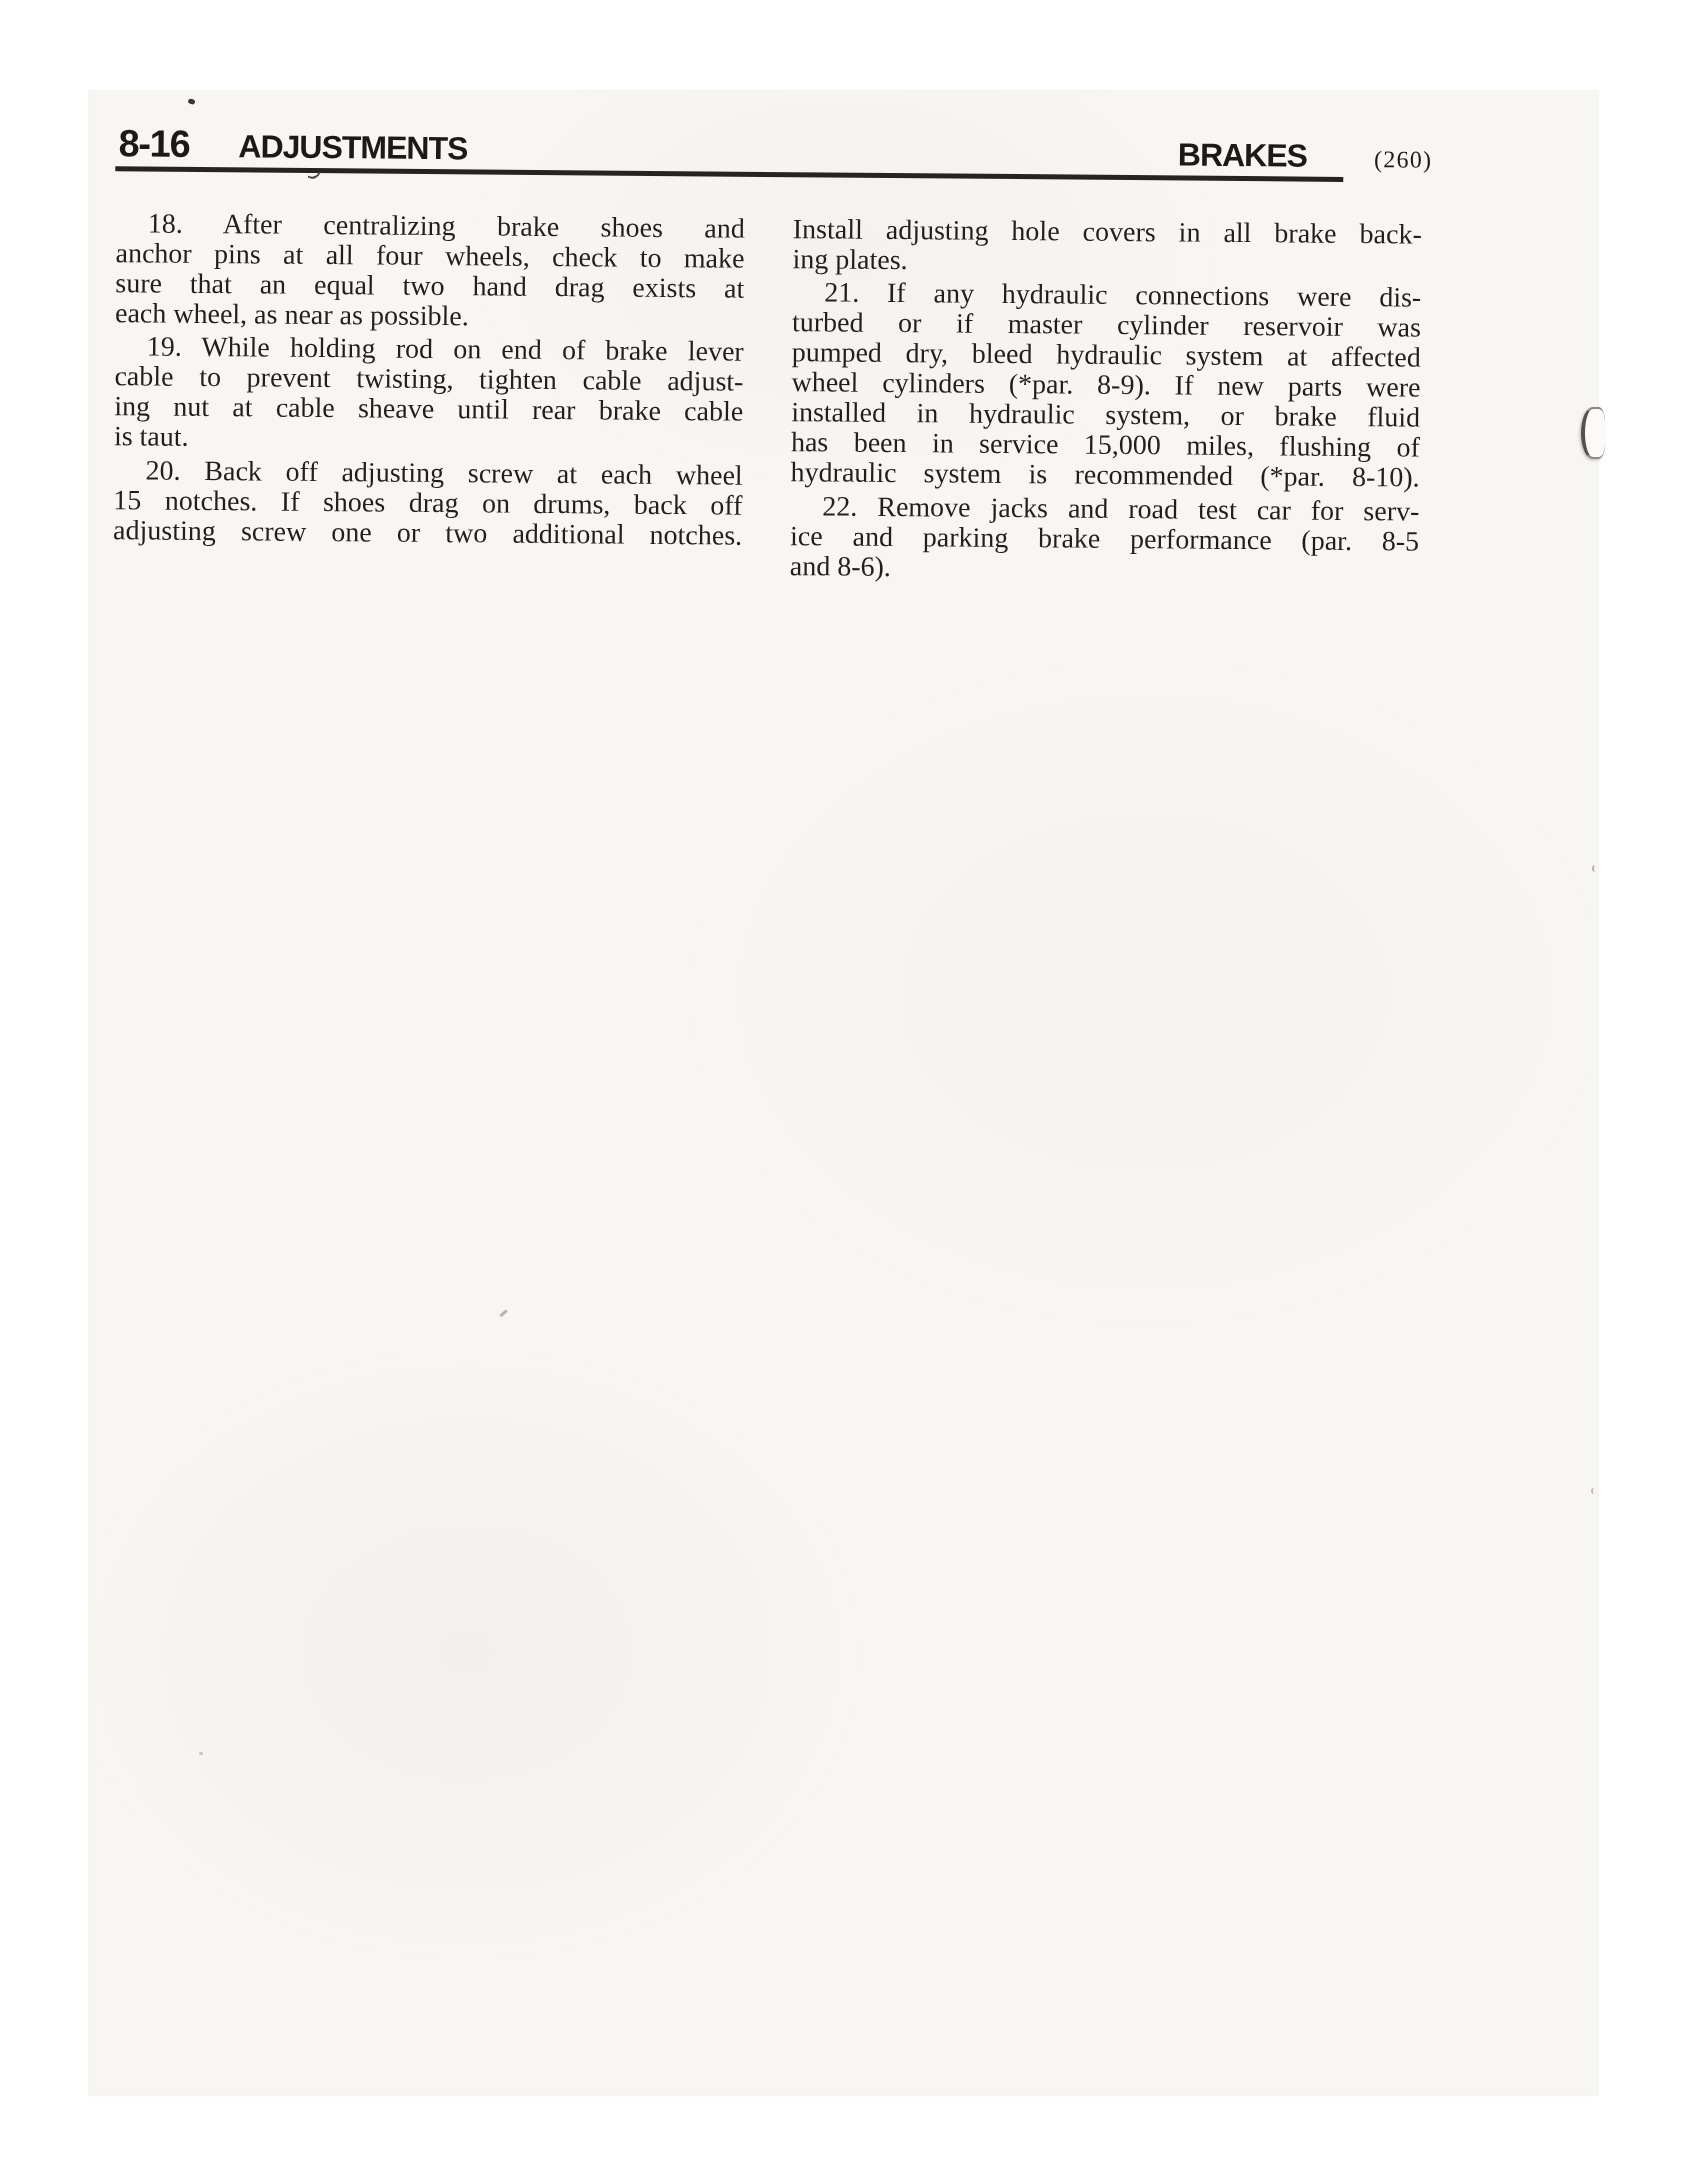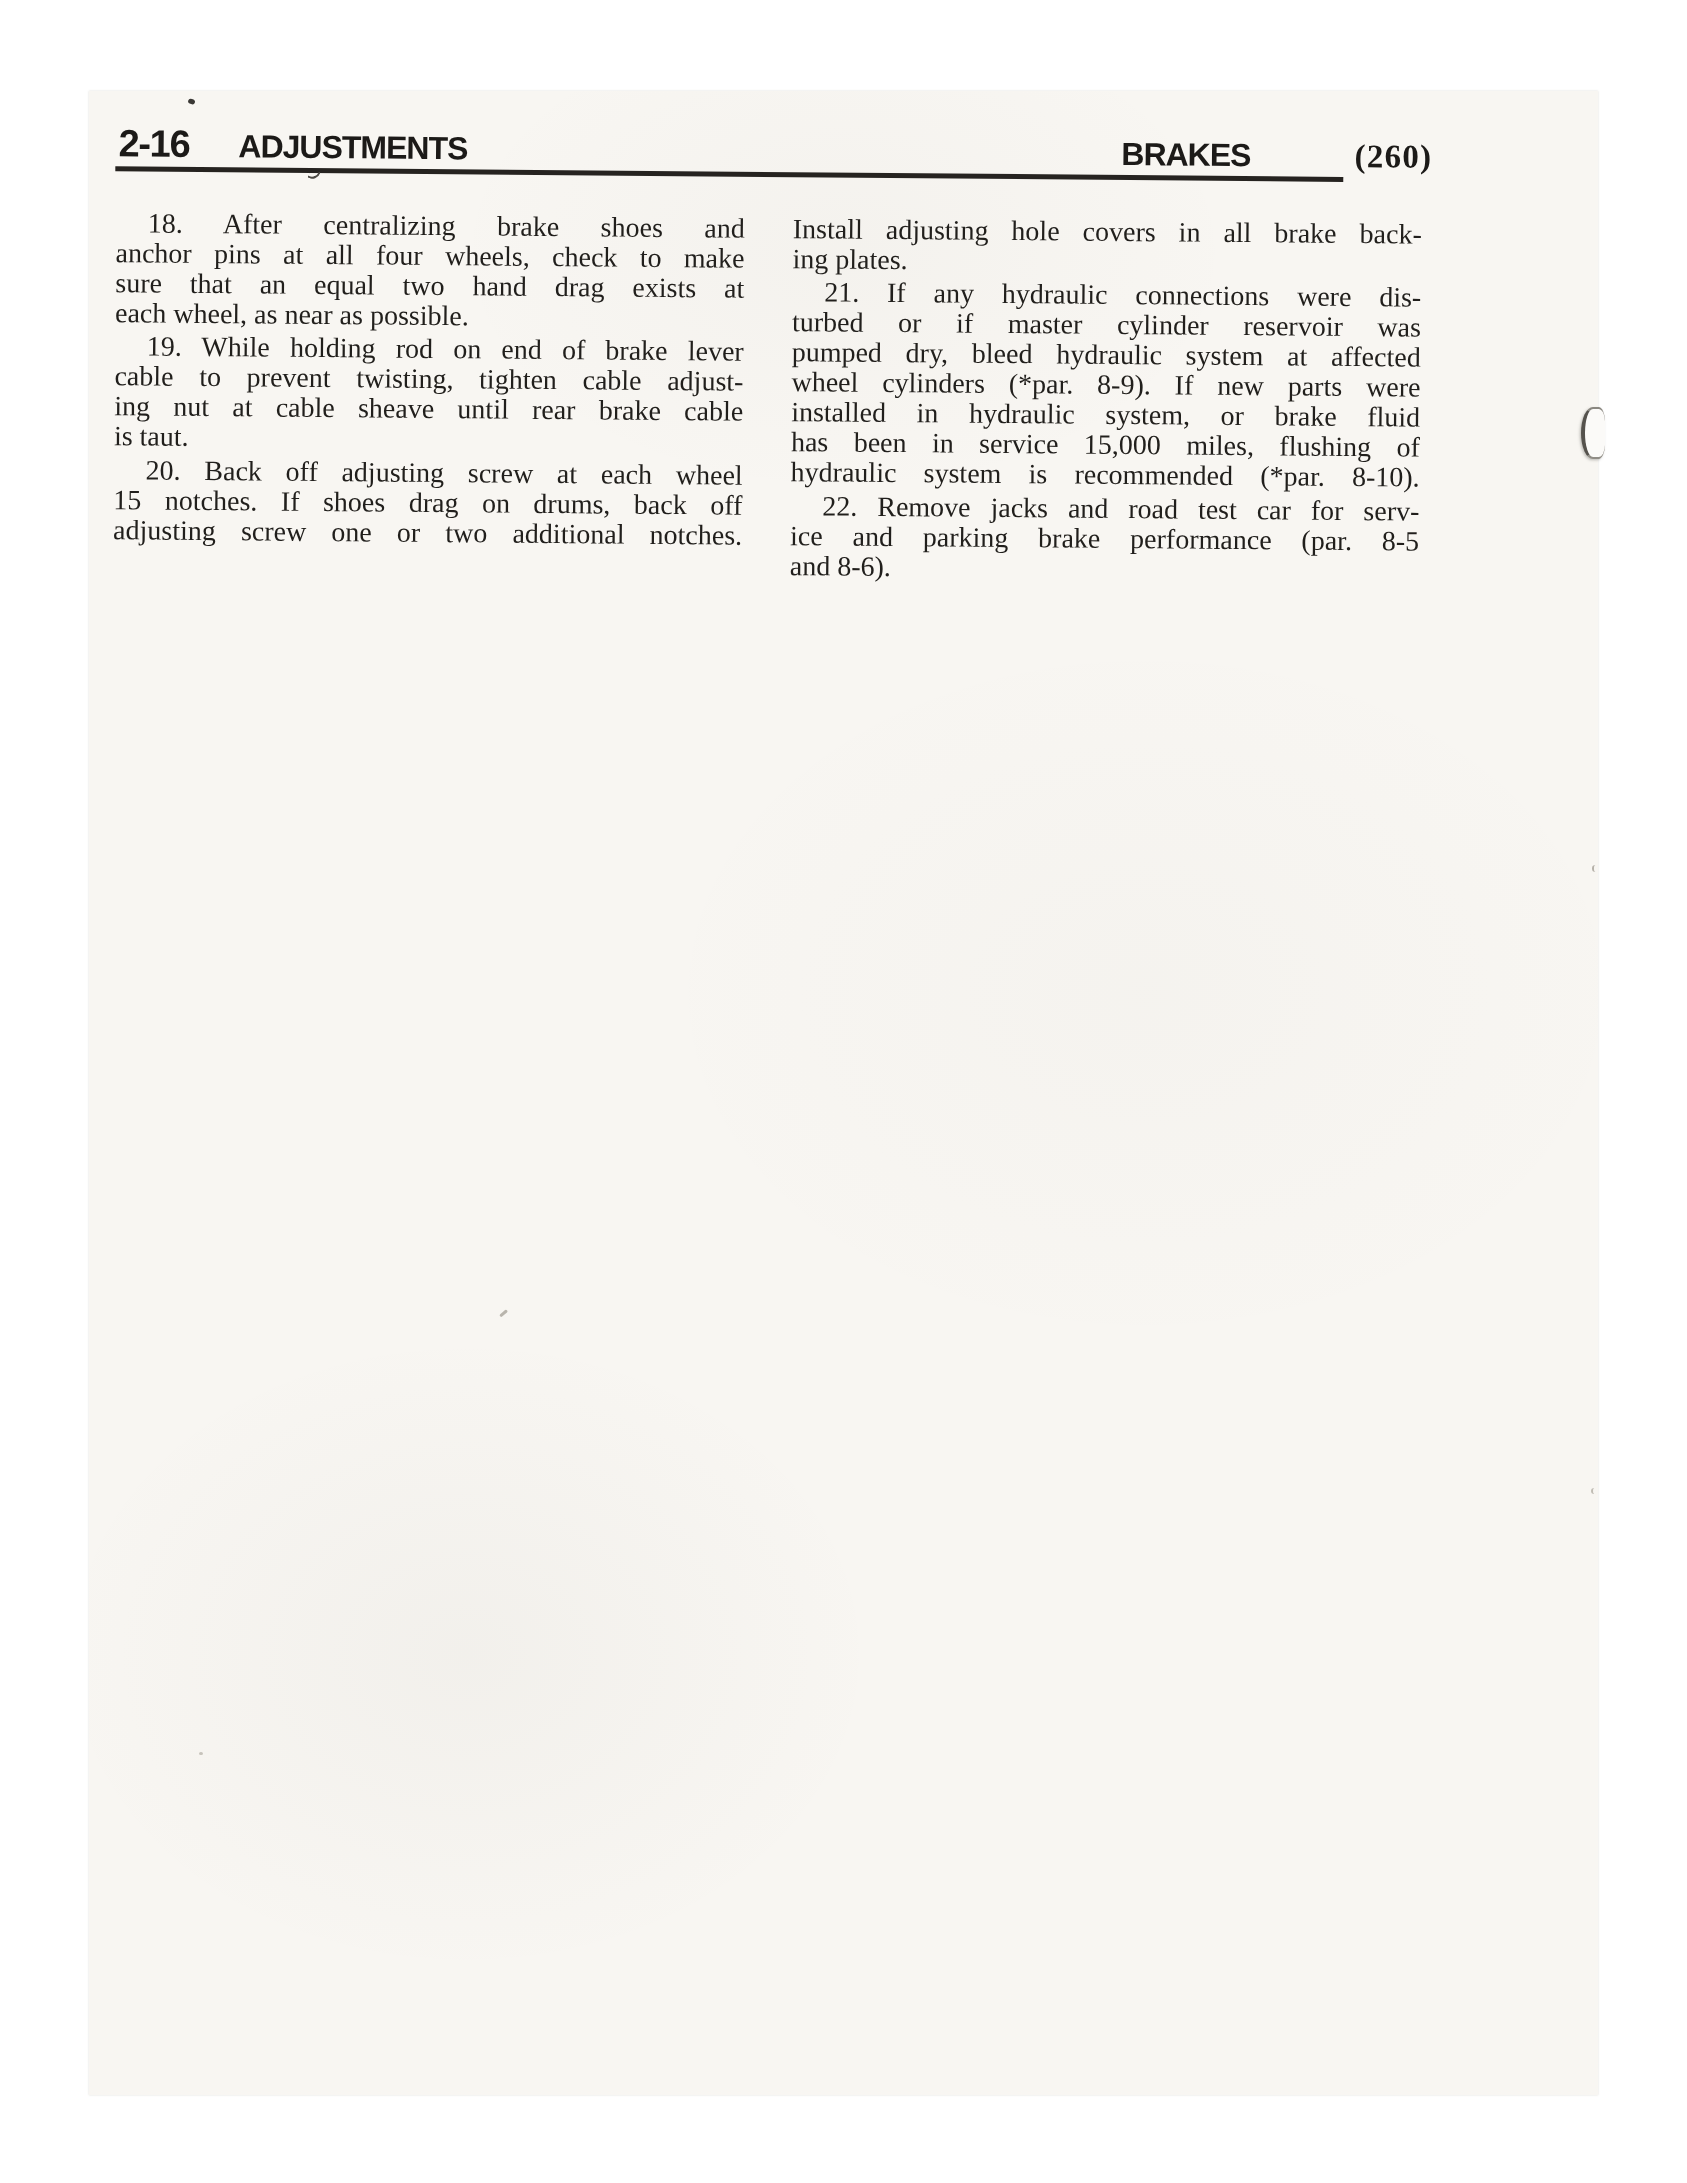--- a/index.html
+++ b/index.html
@@ -32,22 +32,22 @@
     display:flex;justify-content:space-between;align-items:baseline;
     font-family:"Liberation Sans", sans-serif;
     font-weight:bold;color:var(--header-ink,#1c1a18);
   }
   .header-left{display:flex;align-items:baseline;}
   .page-number{font-size:38px;letter-spacing:-1.3px;line-height:40px;}
   .section-title{font-size:32px;letter-spacing:-1px;line-height:40px;}
   .header-left .section-title{margin-left:49px;}
   .header-right{display:flex;align-items:baseline;}
   .page-ref{
-    font-family:"Liberation Serif", serif;font-weight:bold;
-    font-size:33px;margin-left:104px;letter-spacing:1.3px;
+    font-family:"Liberation Serif", serif;font-weight:normal;
+    font-size:24px;margin-left:67px;letter-spacing:1.3px;
   }
   .rule{
     position:absolute;left:27px;top:75px;
     width:1228px;height:4.6px;
     background:var(--rule,#262320);
   }
   .columns{
     position:absolute;left:28px;top:117px;
     display:flex;gap:48px;
   }
@@ -84,21 +84,21 @@
   .speck-2{left:110px;top:1661px;width:4px;height:3.3px;background:#c7c3bb;border-radius:50%;}
 </style>
 </head>
 <body>
 
 <div class="page">
   <div class="content">
 
     <div class="header">
       <div class="header-left">
-        <span class="page-number">2-16</span>
+        <span class="page-number">8-16</span>
         <span class="section-title">ADJUSTMENTS</span>
       </div>
       <div class="header-right">
         <span class="section-title">BRAKES</span>
         <span class="page-ref">(260)</span>
       </div>
     </div>
 
     <div class="rule"></div>
 

